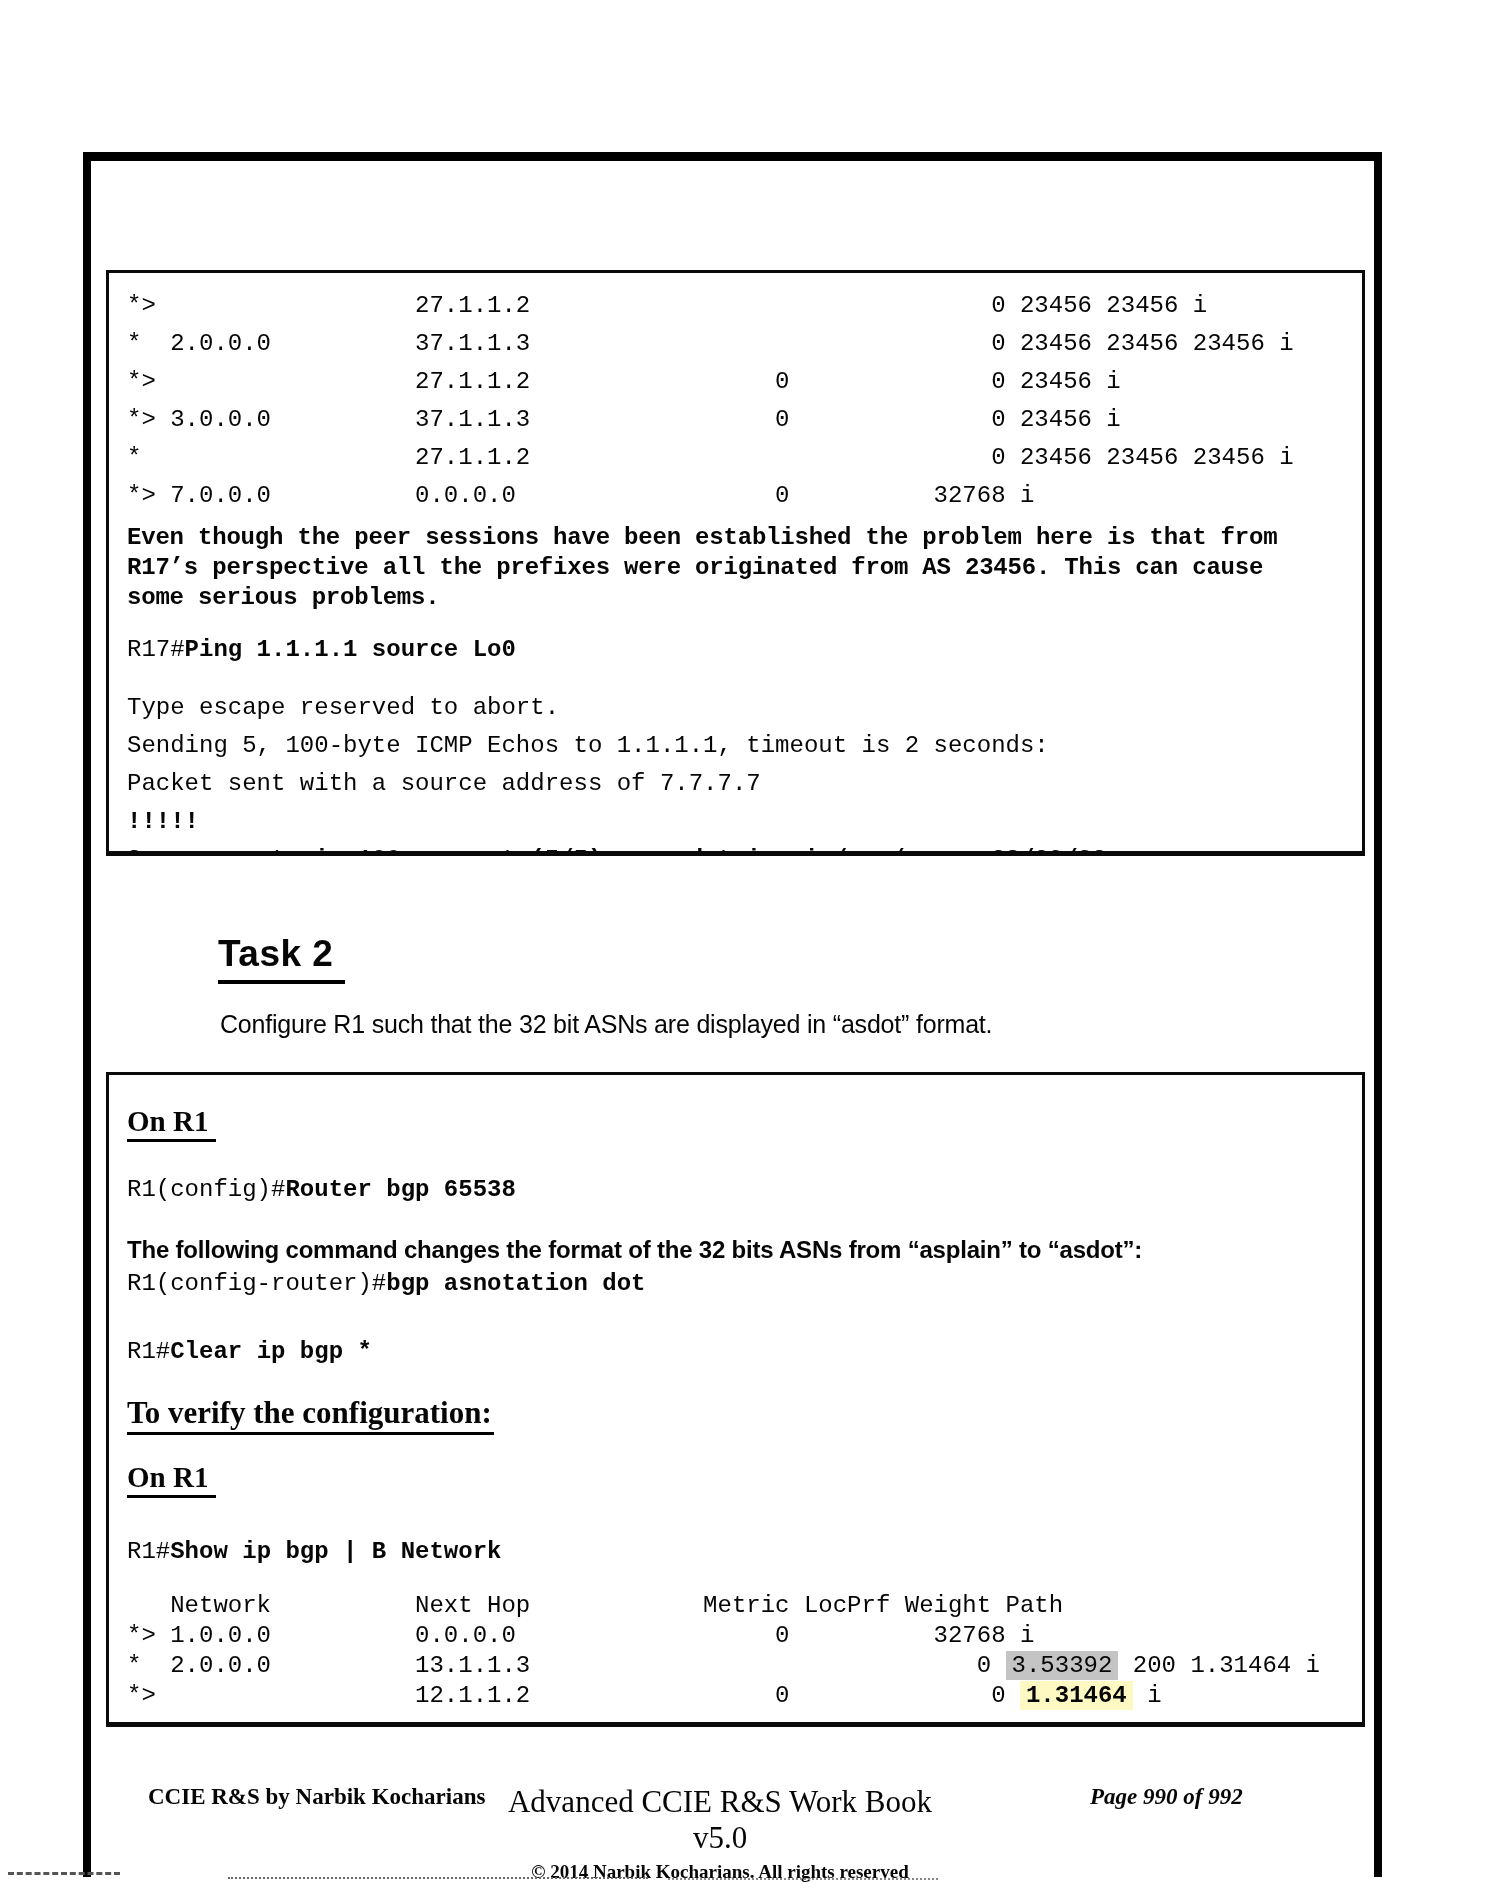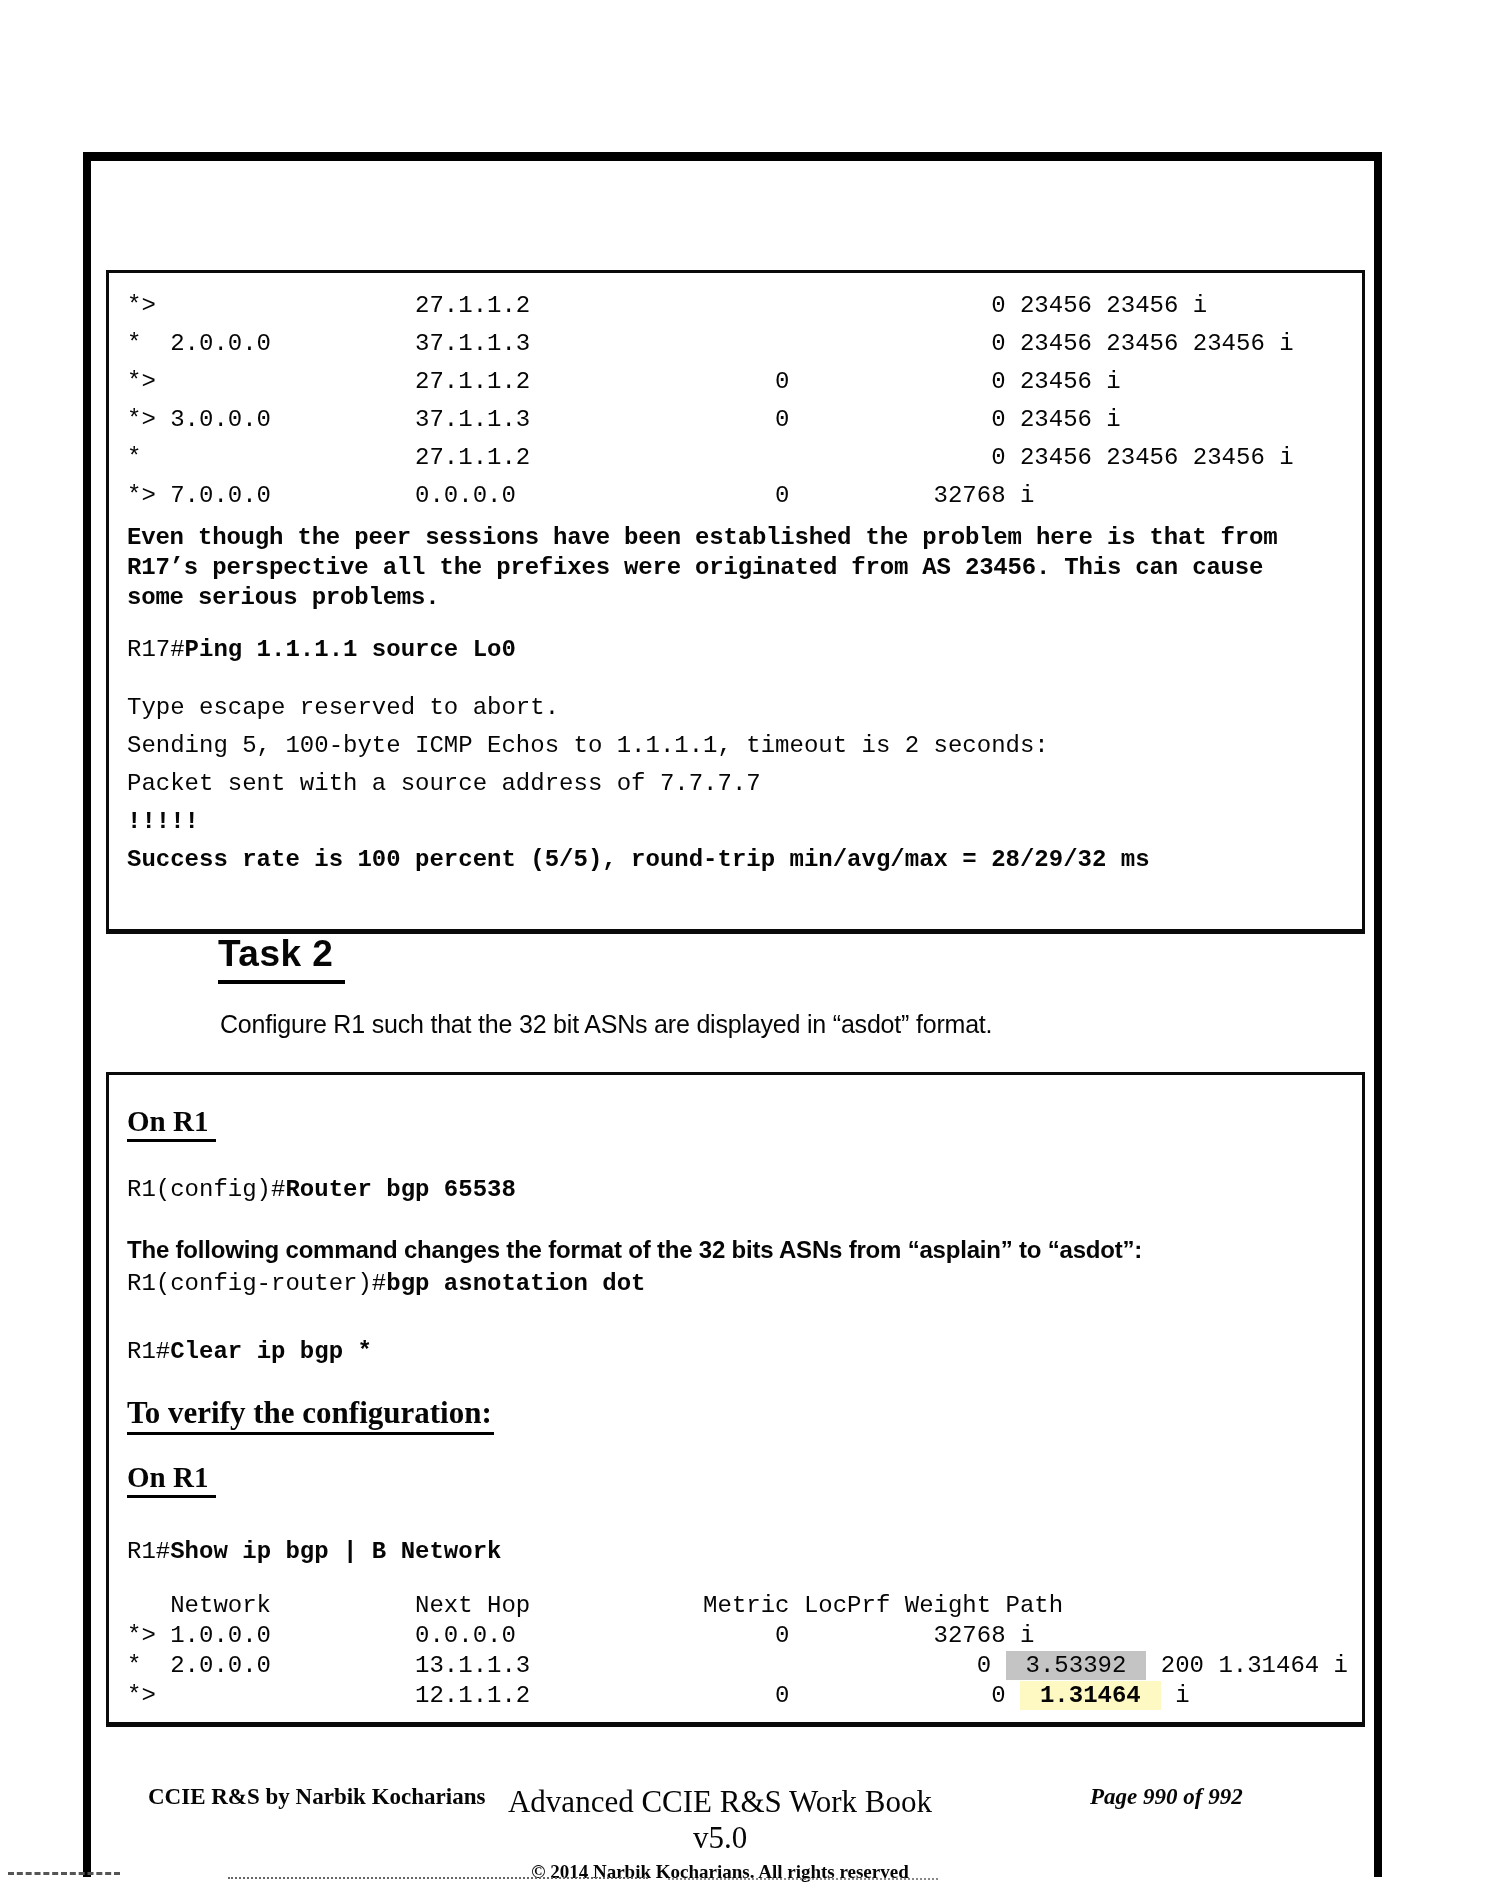--- a/index.html
+++ b/index.html
@@ -17,21 +17,21 @@
     box-sizing:border-box;
     border-top:9px solid #000;border-left:8px solid #000;border-right:8px solid #000;
   }
 
   
   .term-box{
     position:absolute;left:106px;width:1259px;box-sizing:border-box;
     border:3px solid #0a0a0a;border-bottom-width:5px;
     background:#fff;padding:14px 8px 0 18px;overflow:hidden;
   }
-  .box1{top:270px;height:664px;}
+  .box1{top:270px;height:586px;}
   .box2{top:1072px;height:655px;}
 
   .bgp-line{white-space:pre;font-size:24px;line-height:38px;}
   .out-line{white-space:pre;font-size:24px;line-height:38px;}
   .bold{font-weight:bold;}
 
   .note-text{
     font-weight:bold;font-size:24px;line-height:30px;max-width:1190px;
     letter-spacing:-0.2px;margin:8px 0 0 0;
   }
@@ -63,21 +63,21 @@
   .m-cmd1{margin-top:32px;}
   .m-note2{margin-top:26px;}
   .m-cmd2{margin-top:0px;}
   .m-cmd3{margin-top:30px;}
   .m-verify{margin-top:22px;}
   .m-onr1b{margin-top:26px;}
   .m-cmd4{margin-top:38px;}
 
   .btable{margin-top:20px;}
   .btable .bgp-line{line-height:30px;}
-  .hl{padding:1px 20px;}
+  .hl{padding:1px 6px;}
 
   
   .footer-left{position:absolute;left:148px;top:1784px;font-size:23px;font-weight:bold;}
   .footer-center{position:absolute;left:500px;top:1784px;width:440px;text-align:center;}
   .footer-center .line1{font-size:31px;font-weight:normal;}
   .footer-center .line2{font-size:19px;font-weight:bold;margin-top:5px;}
   .footer-right{position:absolute;left:1090px;top:1784px;font-size:23px;font-weight:bold;font-style:italic;}
 
   
   .scan-dash1{position:absolute;left:8px;top:1872px;width:112px;height:0;border-top:3px dashed #555;}

